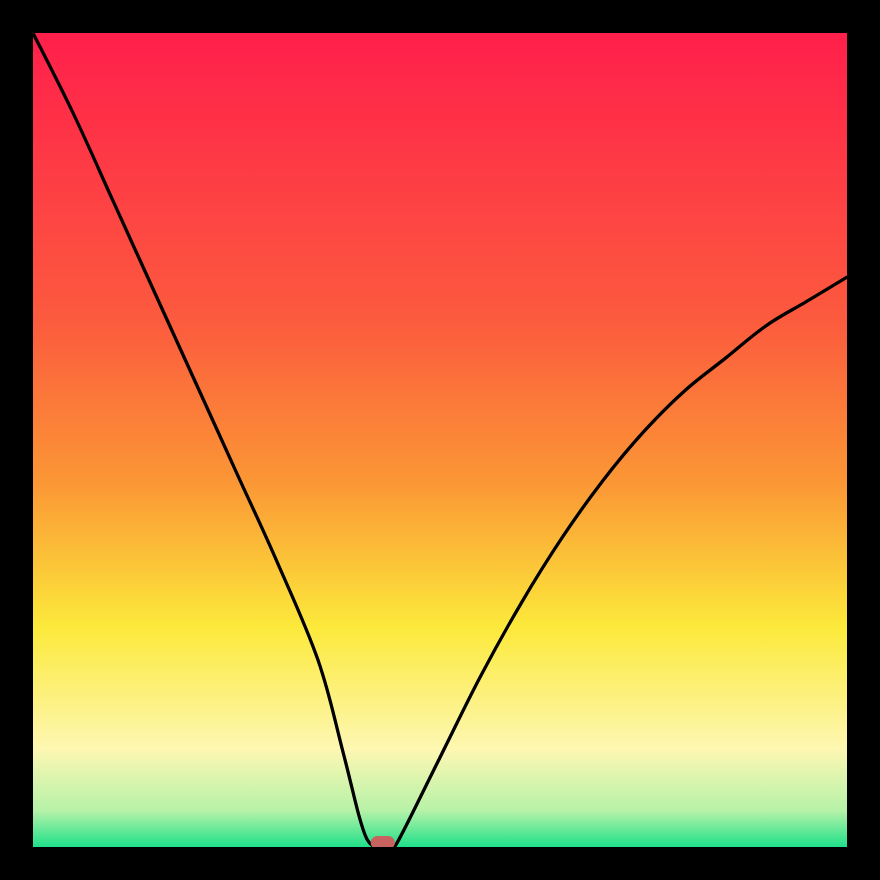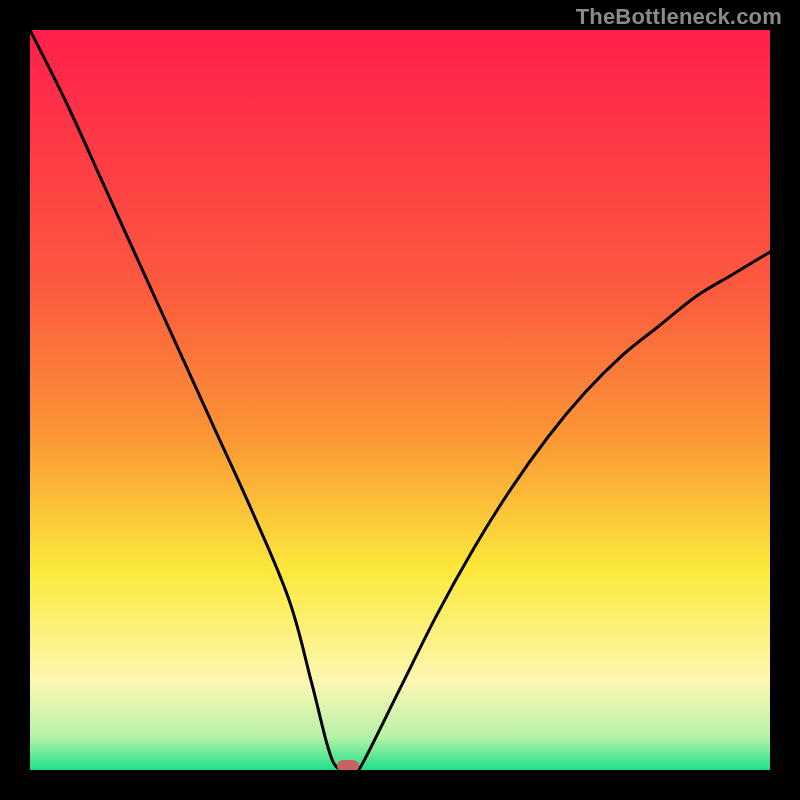--- a/index.html
+++ b/index.html
@@ -73,14 +73,13 @@
       <rect x="0" y="0" width="740" height="740" fill="url(#bg-grad)"></rect>
     </svg>
 
     <svg class="curve-svg" viewBox="0 0 740 740" preserveAspectRatio="none">
       <path id="curve-path" d="M 0 0 C 6.66 13.32, 23.68 46.028000000000006, 37 74 C 50.32 101.972, 60.68 126.09599999999999, 74 155.39999999999998 C 87.32 184.70399999999998, 97.68 207.49599999999995, 111 236.79999999999995 C 124.32 266.104, 134.68 288.8960000000001, 148 318.20000000000005 C 161.32 347.504, 171.68 370.296, 185 399.59999999999997 C 198.32 428.90399999999994, 208.68 450.36400000000003, 222 481 C 235.32 511.63599999999997, 248.344 539.164, 259 569.8 C 269.656 600.4359999999999, 274.53999999999996 625.892, 281.2 651.2 C 287.86 676.508, 292.004 695.7479999999999, 296 710.4 C 299.996 725.052, 300.736 727.272, 303.4 732.6 C 306.06399999999996 737.928, 308.136 738.668, 310.8 740 C 313.464 741.332, 315.536 740, 318.2 740 C 320.864 740, 322.93600000000004 741.332, 325.6 740 C 328.264 738.668, 325.008 747.2520000000001, 333 732.6 C 340.992 717.948, 356.68 685.24, 370 658.6 C 383.32 631.96, 393.68000000000006 609.908, 407.00000000000006 584.6 C 420.32000000000005 559.292, 430.68 540.644, 444 518 C 457.32 495.356, 467.68 478.78000000000003, 481 458.8 C 494.32 438.82, 504.68 424.31600000000003, 518 407 C 531.32 389.68399999999997, 541.68 377.25199999999995, 555 362.59999999999997 C 568.32 347.948, 578.68 337.58799999999997, 592 325.59999999999997 C 605.32 313.61199999999997, 615.68 306.656, 629 296 C 642.32 285.344, 652.68 275.724, 666 266.4 C 679.32 257.07599999999996, 689.68 252.19199999999998, 703 244.2 C 716.32 236.208, 733.34 225.996, 740 222" fill="none" stroke-width="3" stroke-linecap="round" stroke-linejoin="round" stroke="#000000"></path>
     </svg>
 
     <div class="marker" id="marker" style="left: 318.2px; top: 736px; background: rgb(199, 98, 95);"></div>
   </div>
 
-  <div class="watermark">TheBottleneck.com</div>
 </div>
 
 </body></html>

